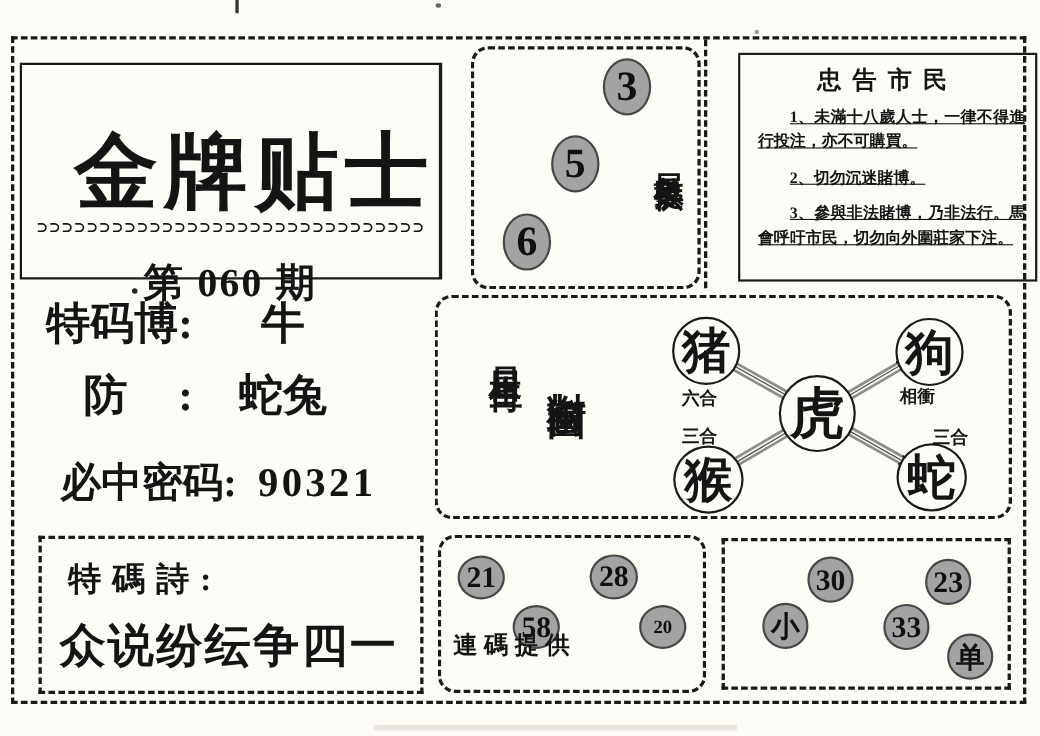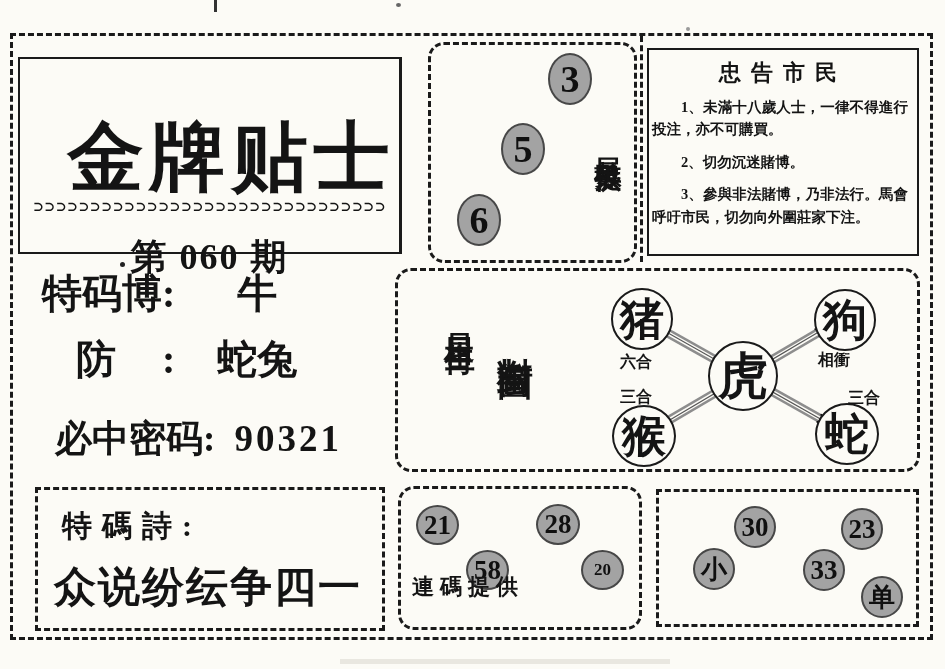--- a/index.html
+++ b/index.html
@@ -58,23 +58,23 @@
     <span>3</span>
   </div>
   <div class="gray-circle" style="left:501px;top:123px;width:40px;height:48px;font-size:38px;">
     <span>5</span>
   </div>
   <div class="gray-circle" style="left:457px;top:194px;width:40px;height:48px;font-size:38px;">
     <span>6</span>
   </div>
   <div class="abs vtext" style="left:590px;top:136px;font-size:27px;letter-spacing:3px;height:120px;">尾數提供</div>
 
-  <div class="abs frame-solid" style="left:647px;top:48px;width:272px;height:208px;box-sizing:border-box;">
+  <div class="abs frame-solid" style="left:671px;top:48px;width:272px;height:208px;box-sizing:border-box;">
     <div style="text-align:center;margin-top:8px;font-size:22px;font-weight:900;letter-spacing:10px;">忠告市民</div>
-    <div class="advice-body" style="padding:8px 9px 0 3px;">
+    <div class="advice-body" style="padding:8px 9px 0 16px;text-decoration:underline;">
       <p>1、未滿十八歲人士，一律不得進行投注，亦不可購買。</p>
       <p>2、切勿沉迷賭博。</p>
       <p style="margin-bottom:0;">3、參與非法賭博，乃非法行。馬會呼吁市民，切勿向外圍莊家下注。</p>
     </div>
   </div>
 
   <div class="abs frame-round" style="left:395px;top:268px;width:519px;height:198px;"></div>
   <div class="abs vtext" style="left:438px;top:308px;font-size:31px;letter-spacing:4px;height:150px;">是日生肖</div>
   <div class="abs vtext" style="left:490px;top:328px;font-size:36px;letter-spacing:5px;height:120px;">對衝圖</div>
 

